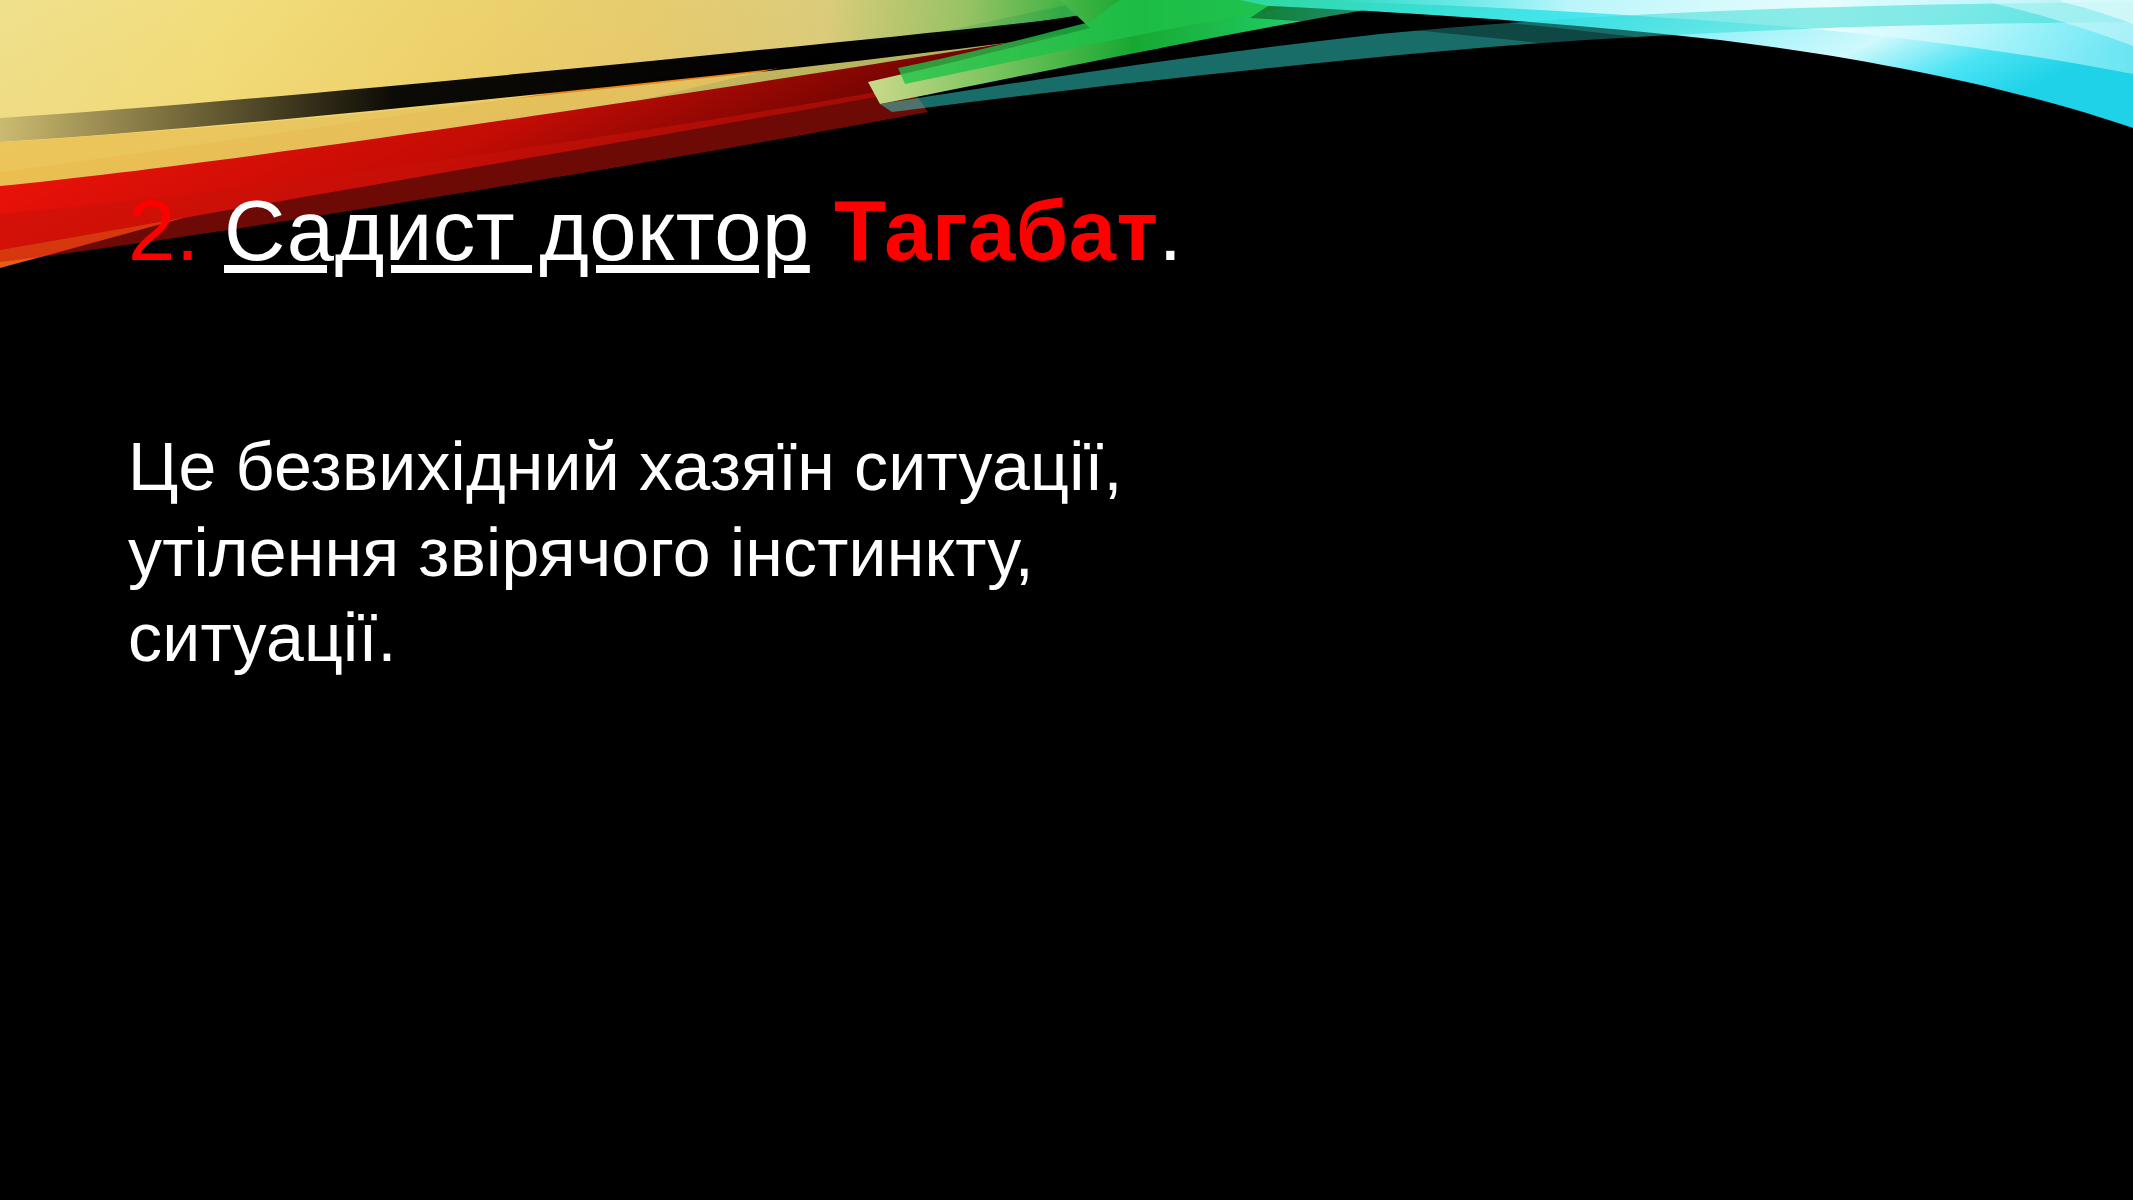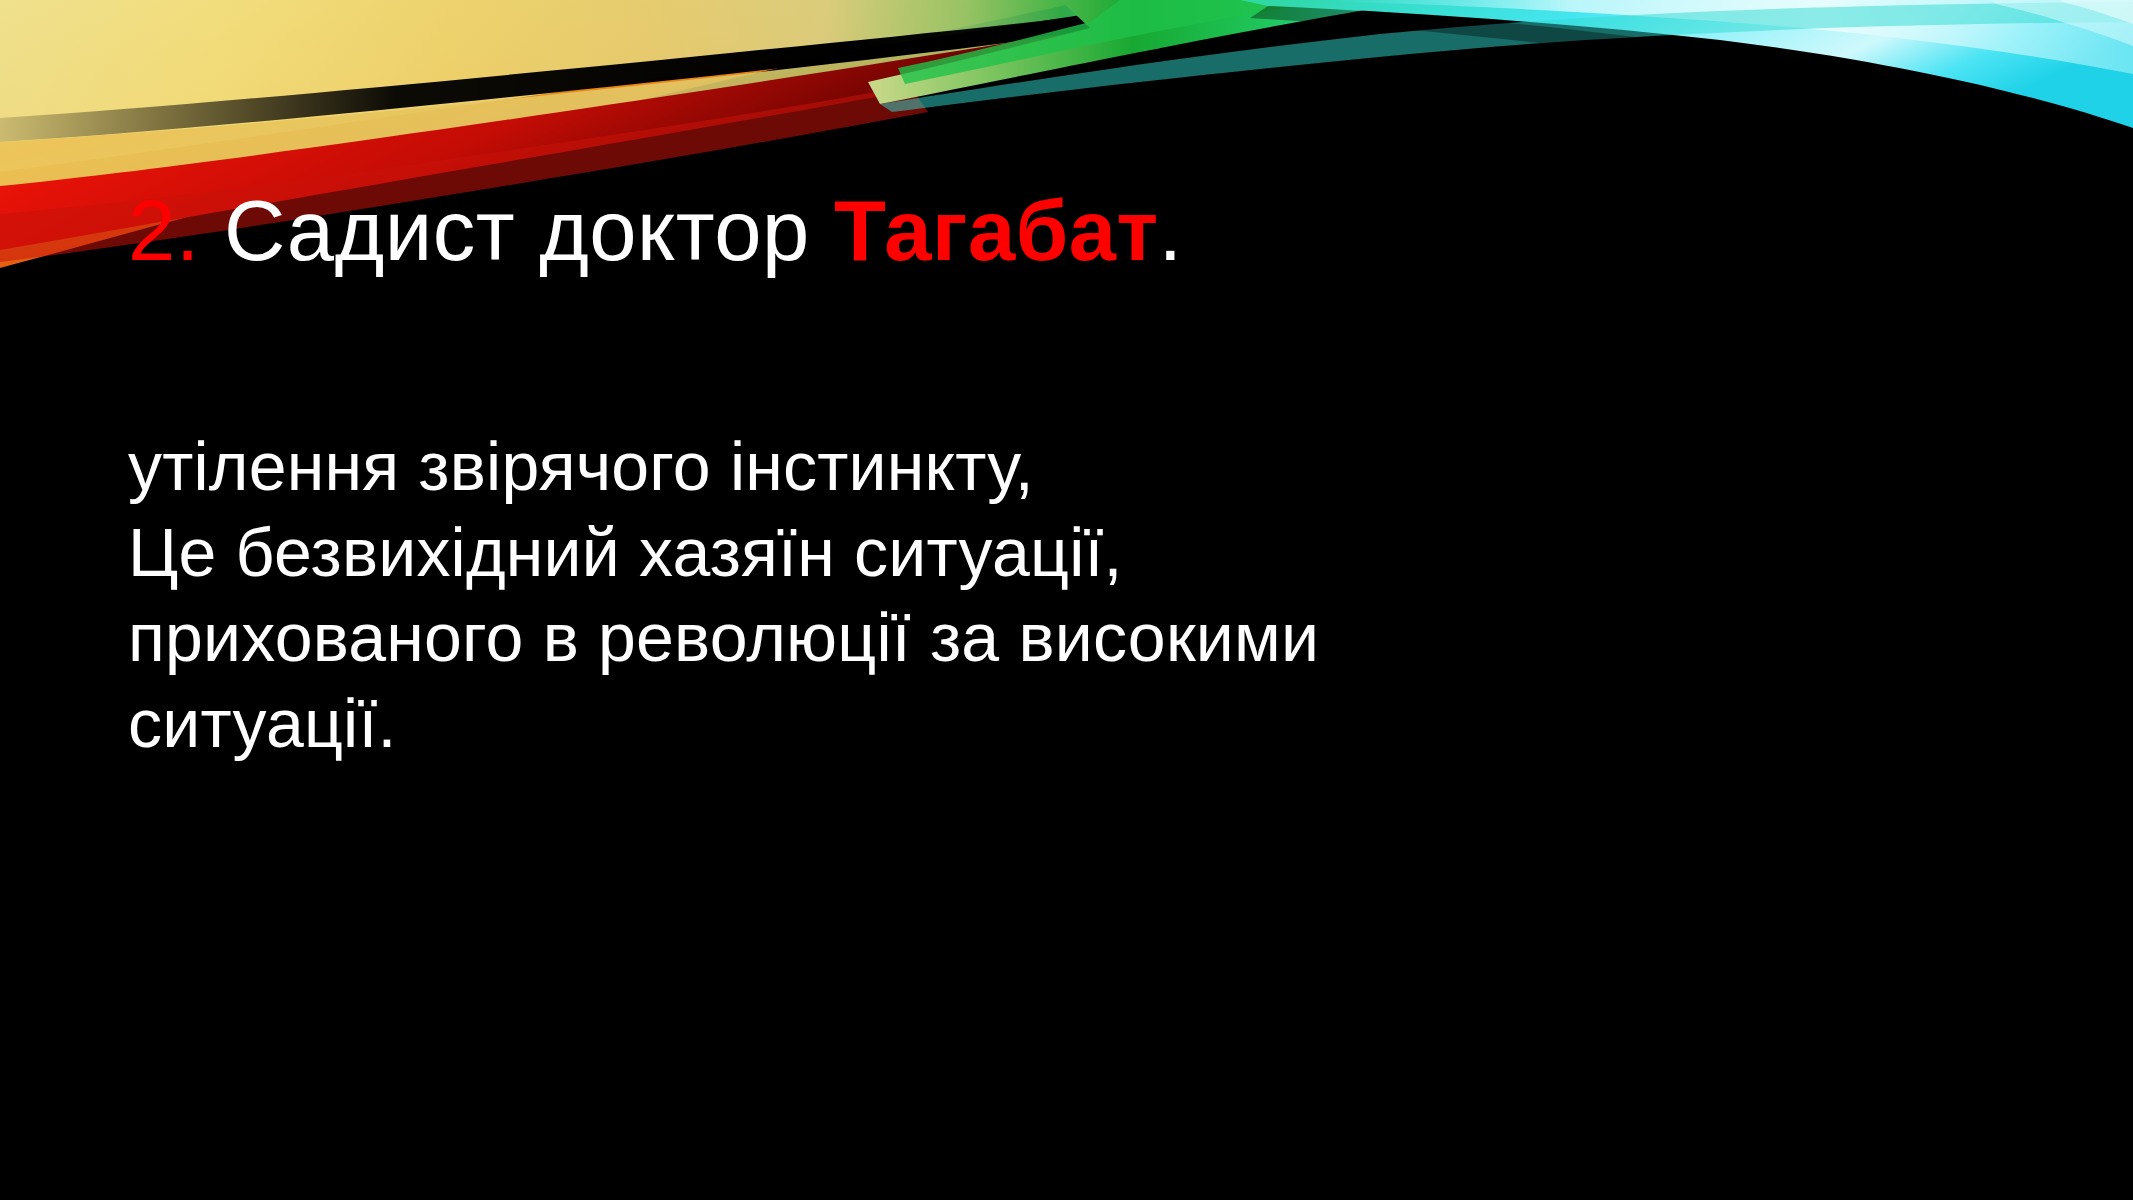--- a/index.html
+++ b/index.html
@@ -47,21 +47,21 @@
     line-height: 1.08;
     font-weight: 400;
     color: #FFFFFF;
     letter-spacing: 0.5px;
     white-space: nowrap;
   }
   .title-num {
     color: #FF0000;
     font-weight: 400;
   }
-  .title-main { color: #FFFFFF; }
+  .title-main { color: #FFFFFF; text-decoration: underline; }
   .title-accent {
     color: #FF0000;
     font-weight: 700;
     text-align: center;
   }
   .title-tail { color: #FFFFFF; }
 
   .slide-body {
     position: absolute;
     top: 424px;
@@ -205,21 +205,20 @@
     </svg>
   </div>
 
   <div class="content">
 
     <h1 class="slide-title">
       <span class="title-num">2.</span><span>&nbsp;</span><span class="title-main">Садист доктор</span><span>&nbsp;</span><span class="title-accent">Тагабат</span><span class="title-tail">.</span>
     </h1>
 
     <div class="slide-body">
+      <span class="body-line">Це безвихідний хазяїн ситуації,</span>
       <span class="body-line">утілення звірячого інстинкту,</span>
-      <span class="body-line">Це безвихідний хазяїн ситуації,</span>
-      <span class="body-line">прихованого в революції за високими</span>
       <span class="body-line">ситуації.</span>
     </div>
 
   </div>
 
 </div>
 
 </body></html>

